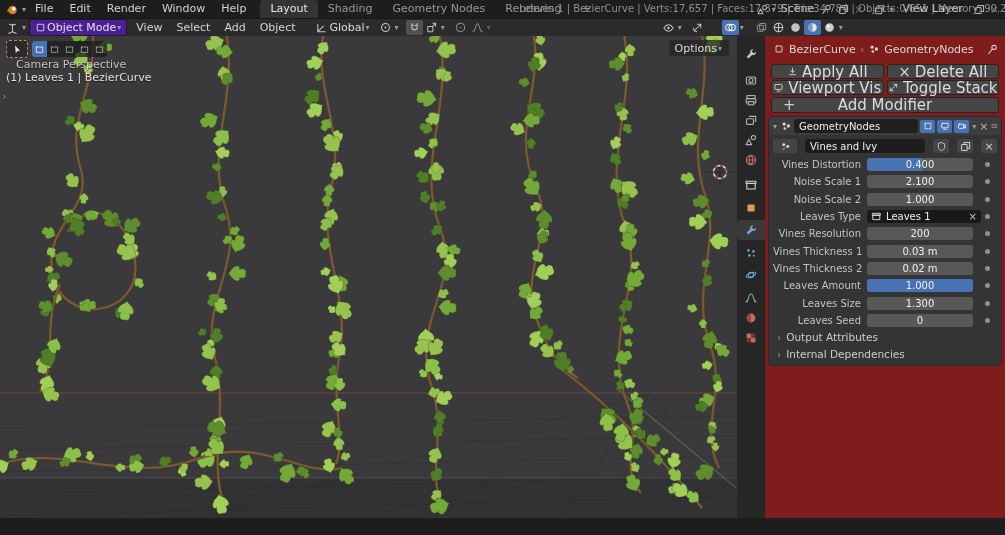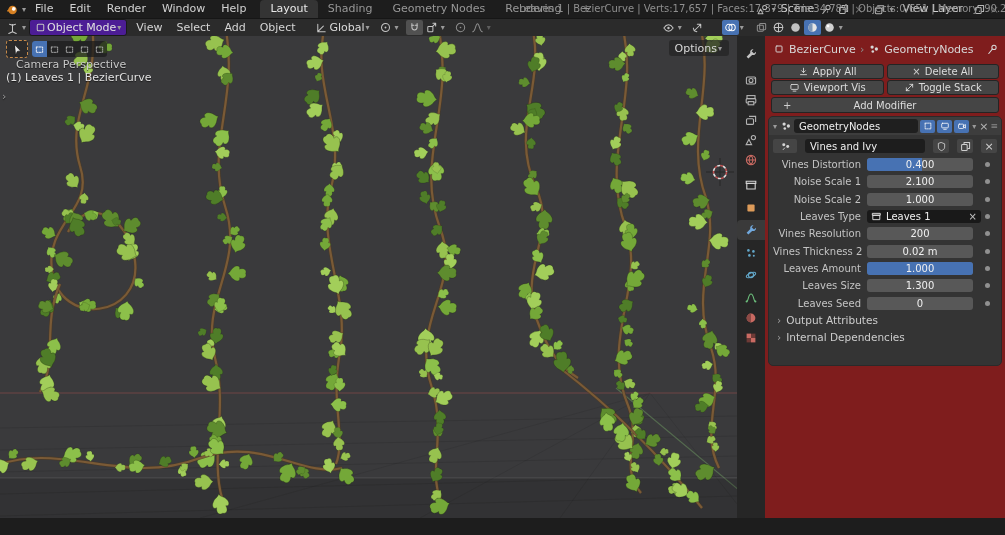--- a/index.html
+++ b/index.html
@@ -33,21 +33,21 @@
   .vp-text{position:absolute;color:#c7c7c7;text-shadow:0 1px 1px rgba(0,0,0,.6);white-space:nowrap;z-index:5}
   #options-btn{position:absolute;right:8px;top:4px;background:rgba(36,36,36,.75);border-radius:3px;height:16px;display:flex;align-items:center;padding:0 6px;color:#d8d8d8;z-index:5}
   
   #prop-hdr{left:737px;top:18px;width:268px;height:18px;background:#2b2b2b;display:flex;align-items:center;z-index:25;border-top:1px solid #161616;box-sizing:border-box}
   #prop-search{background:#191919;border:1px solid #111;border-radius:8px;height:13px;width:82px;display:flex;align-items:center;padding:0 5px;gap:3px;color:#888}
   #tabstrip{left:737px;top:36px;width:28px;height:482px;background:#262626;z-index:10}
   .ptab{position:absolute;left:0;width:28px;height:20px;display:flex;align-items:center;justify-content:center}
   .ptab.active{background:#3a3a3a;border-radius:4px 0 0 4px}
   #props{left:765px;top:36px;width:240px;height:482px;background:#7f1d1d;z-index:10}
   #breadcrumb{position:absolute;left:8px;top:5px;right:6px;height:16px;display:flex;align-items:center;gap:4px;color:#d8d8d8}
-  .pabtn{background:#454545;border:1px solid #242424;border-radius:3px;height:13px;display:flex;align-items:center;justify-content:center;gap:4px;color:#dcdcdc;font-size:10px;flex:1}
+  .pabtn{background:#454545;border:1px solid #242424;border-radius:3px;height:13px;display:flex;align-items:center;justify-content:center;gap:4px;color:#dcdcdc;font-size:15px;flex:1}
   .row2btn{position:absolute;left:6px;right:6px;display:flex;gap:3px}
   #modpanel{position:absolute;left:3px;right:3px;top:80px;height:250px;background:#343434;border-radius:5px;border:1px solid #2a2a2a;box-sizing:border-box}
   #modhead{display:flex;align-items:center;height:18px;padding:0 3px;gap:2px;background:#3d3d3d;border-radius:4px 4px 0 0}
   .namefield{background:#1f1f1f;border-radius:3px;height:14px;display:flex;align-items:center;padding:0 5px;color:#efefef;font-size:10px}
   .tgl{width:15px;height:13px;background:#4772b3;border-radius:2px;display:flex;align-items:center;justify-content:center;color:#fff}
   .tgl:first-child{border-radius:3px 0 0 3px}
   #grouprow{display:flex;align-items:center;height:16px;margin:3px 4px 2px 4px;gap:8px}
   .sqbtn{width:16px;height:14px;background:#454545;border-radius:2px;display:flex;align-items:center;justify-content:center;color:#cfcfcf}
   .prow{display:flex;align-items:center;height:17.3px;padding-left:4px}
   .plabel{width:88px;text-align:right;color:#c3c3c3;font-size:10px;white-space:nowrap}
@@ -871,20 +871,27 @@
           <div class="pdot"></div>
         </div>
         <div class="prow">
           <div class="plabel">Vines Resolution</div>
           <div class="pfield">
             <span>200</span>
           </div>
           <div class="pdot"></div>
         </div>
         <div class="prow">
+          <div class="plabel">Vines Thickness 1</div>
+          <div class="pfield">
+            <span>0.03 m</span>
+          </div>
+          <div class="pdot"></div>
+        </div>
+        <div class="prow">
           <div class="plabel">Vines Thickness 2</div>
           <div class="pfield">
             <span>0.02 m</span>
           </div>
           <div class="pdot"></div>
         </div>
         <div class="prow">
           <div class="plabel">Leaves Amount</div>
           <div class="pfield">
             <div class="fill" style="width: 100%; background: rgb(71, 114, 179);"></div>

